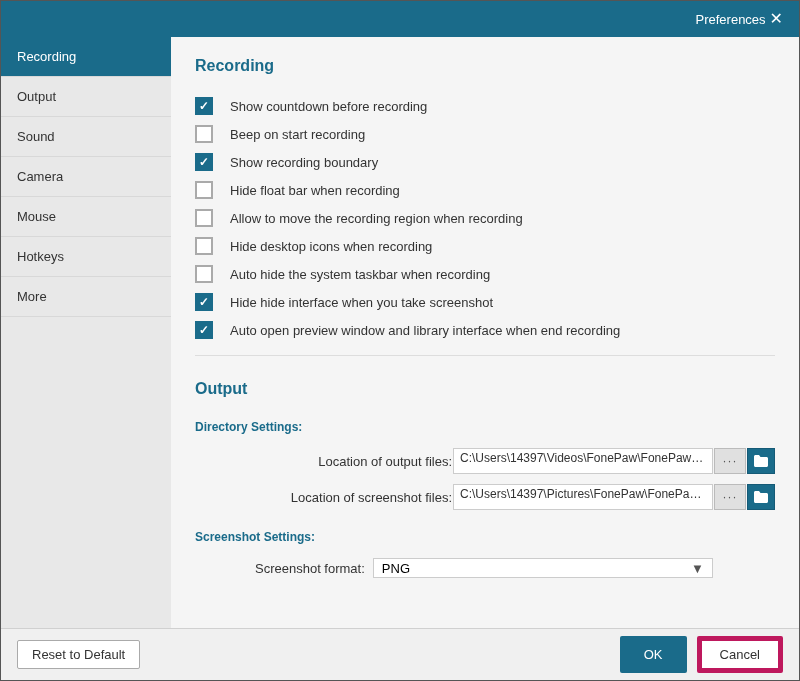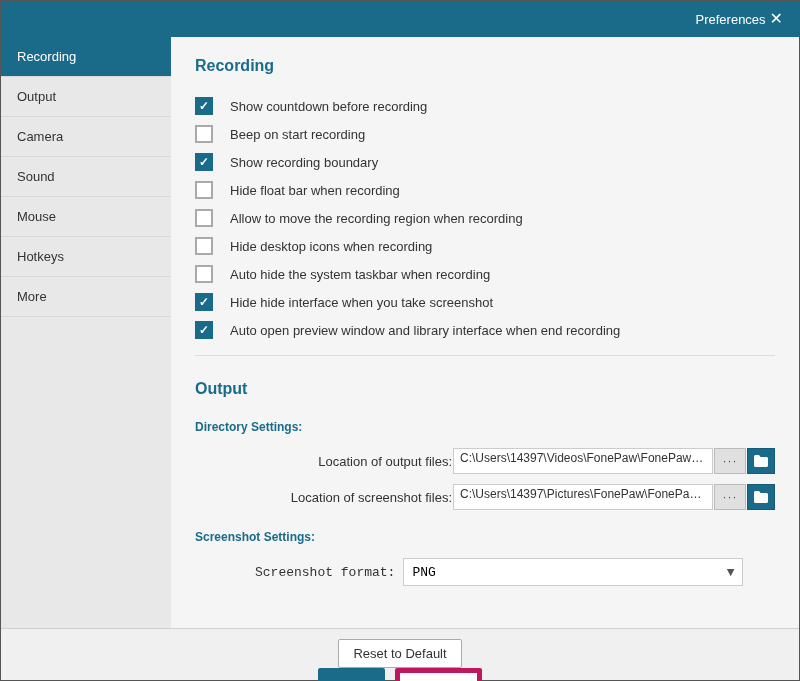--- a/index.html
+++ b/index.html
@@ -166,28 +166,27 @@
 
     .screenshot-section { margin-top: 20px; }
 
     .format-row {
       display: flex;
       align-items: center;
       gap: 8px;
       margin-bottom: 7px;
       justify-content: flex-start;
       padding-left: 60px;
-      font-family: Liberation Mono, monospace;
     }
 
     .format-label { font-size: 13px; color: #333; flex-shrink: 0; }
 
     .format-select {
       width: 340px;
-      height: 28px;
+      height: 20px;
       border: 1px solid #ccc;
       background: #fff;
       padding: 0 8px;
       font-size: 13px;
       display: flex;
       align-items: center;
       justify-content: space-between;
       cursor: pointer;
     }
 
@@ -201,21 +200,20 @@
 
     .footer {
       background: #f0f0f0;
       border-top: 1px solid #d0d0d0;
       display: flex;
       align-items: center;
       justify-content: space-between;
       padding: 10px 16px;
       height: 52px;
       flex-shrink: 0;
-      flex-direction: column;
     }
 
     .btn-reset {
       padding: 6px 14px;
       background: #fff;
       border: 1px solid #aaa;
       cursor: pointer;
       font-size: 13px;
       color: #333;
       border-radius: 2px;
@@ -253,22 +251,22 @@
   <div class="titlebar">
     <span class="titlebar-title">Preferences</span>
     <button class="titlebar-close">✕</button>
   </div>
 
   <div class="content-area">
 
     <div class="sidebar">
       <div class="sidebar-item active">Recording</div>
       <div class="sidebar-item">Output</div>
+      <div class="sidebar-item">Sound</div>
       <div class="sidebar-item">Camera</div>
-      <div class="sidebar-item">Sound</div>
       <div class="sidebar-item">Mouse</div>
       <div class="sidebar-item">Hotkeys</div>
       <div class="sidebar-item">More</div>
     </div>
 
     <div class="main-content">
 
       <div class="section-title">Recording</div>
 
       <div class="checkbox-row">

